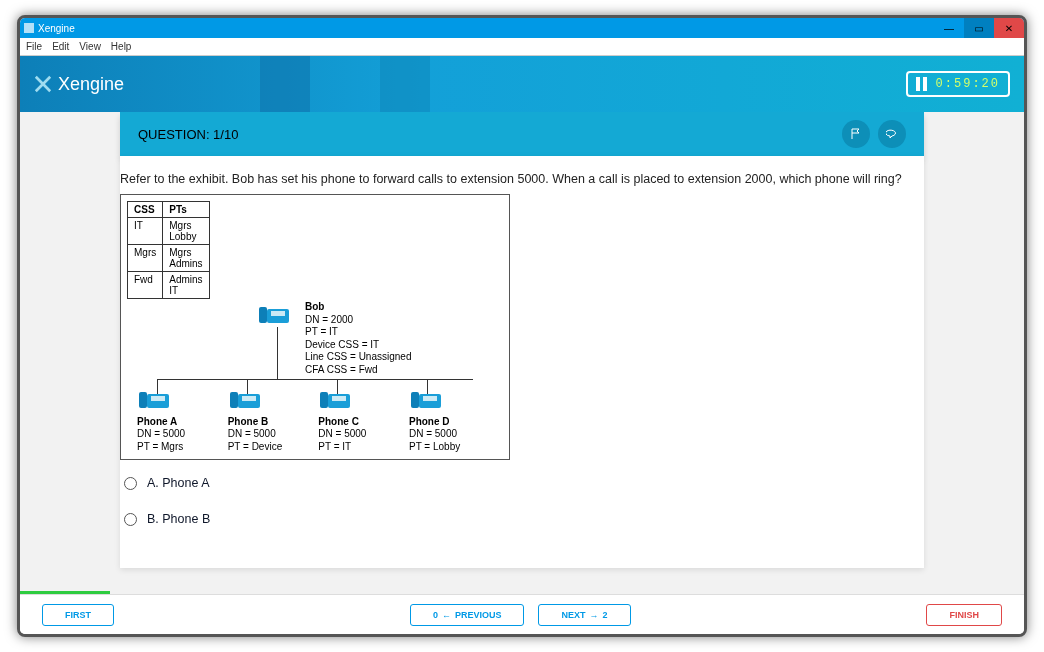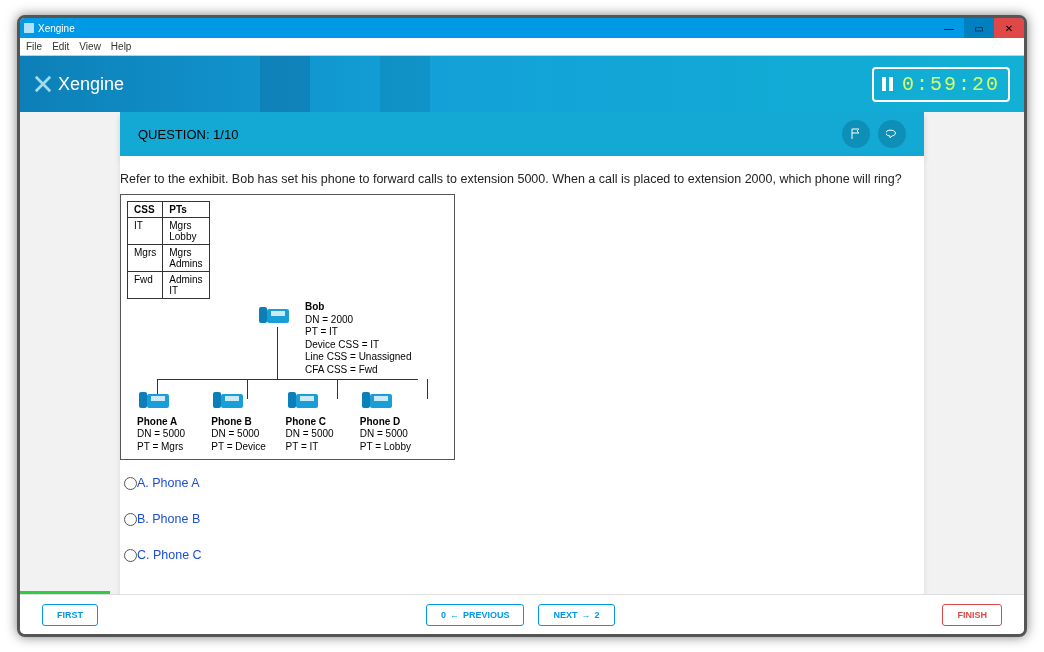--- a/index.html
+++ b/index.html
@@ -16,49 +16,49 @@
 .menubar { background: #fff; border-bottom: 1px solid #ccc; height: 18px; padding: 0 6px; display: flex; gap: 10px; align-items: center; font-size: 10px; color: #333; }
 .header-banner { height: 56px; background: linear-gradient(90deg, #0d7fb8 0%, #13a0d8 40%, #11b0d4 100%); display: flex; align-items: center; justify-content: space-between; padding: 0 14px; position: relative; }
 .header-banner::before { content:""; position:absolute; left:240px; top:0; width:50px; height:56px; background:#0d6fa8; opacity:0.5; }
 .header-banner::after { content:""; position:absolute; left:360px; top:0; width:50px; height:56px; background:#0d85b8; opacity:0.5; }
 .brand { display: flex; align-items: center; gap: 6px; color: #fff; font-size: 18px; font-weight: 500; z-index:1; }
 .brand-icon { width: 18px; height: 18px; position: relative; }
 .brand-icon svg { width: 100%; height: 100%; }
 .timer-box { border: 2px solid #fff; border-radius: 4px; padding: 4px 8px; display: flex; align-items: center; gap: 6px; z-index:1; }
 .timer-pause { width: 14px; height: 14px; display: flex; gap: 3px; }
 .timer-pause span { width: 4px; height: 14px; background: #fff; }
-.timer-text { font-family: 'Courier New', monospace; font-size: 20px; letter-spacing: 2px; color: #d4ff6a; }
+.timer-text { font-family: 'Courier New', monospace; font-size: 12px; letter-spacing: 2px; color: #d4ff6a; }
 .content-wrap { flex: 1; background: #f2f2f2; padding: 0 100px; overflow: hidden; position: relative; }
 .question-bar { background: #14a9d4; height: 44px; display: flex; align-items: center; justify-content: space-between; padding: 0 18px; margin-top: 0; box-shadow: 0 4px 6px rgba(0,0,0,0.15); }
 .question-bar-label { color: #000000; font-size: 13px; font-weight: normal; }
 .question-bar-actions { display: flex; gap: 8px; }
 .circ-btn { width: 28px; height: 28px; border-radius: 50%; background: #0d8fb8; display: flex; align-items: center; justify-content: center; color: #fff; }
 .question-panel { background: #fff; padding: 16px 0 20px 0; box-shadow: 0 2px 6px rgba(0,0,0,0.1); }
 .question-text { font-size: 12.5px; color: #222; margin-bottom: 8px; padding: 0 4px 0 0; }
-.exhibit { border: 1px solid #555; padding: 6px; width: 335px; margin-bottom: 16px; position: relative; }
+.exhibit { border: 1px solid #555; padding: 6px; width: 390px; margin-bottom: 16px; position: relative; }
 .exhibit-table { border-collapse: collapse; font-size: 10px; }
 .exhibit-table td { border: 1px solid #333; padding: 2px 6px; vertical-align: top; }
 .exhibit-table .hdr { font-weight: bold; }
 .exhibit-diagram { position: relative; height: 150px; margin-top: 4px; }
 .phone-svg { width: 40px; height: 22px; }
 .bob-phone { position: absolute; left: 130px; top: 0; }
 .bob-label { position: absolute; left: 178px; top: -2px; font-size: 10px; line-height: 1.25; }
 .bob-label b { font-weight: bold; }
 .phone-row { position: absolute; bottom: 0; left: 0; right: 4px; display: flex; justify-content: space-between; padding: 0 10px; }
 .phone-col { font-size: 10px; line-height: 1.25; text-align: left; width: 80px; }
 .phone-col .ic { margin-bottom: 2px; }
 .line-h { position: absolute; left: 30px; right: 30px; top: 76px; height: 1px; background: #333; }
 .line-v-main { position: absolute; left: 150px; top: 24px; width: 1px; height: 52px; background: #333; }
 .line-v { position: absolute; top: 76px; width: 1px; height: 20px; background: #333; }
 .options { padding: 0 4px; }
-.option-row { display: flex; align-items: center; margin-bottom: 22px; font-size: 12.5px; color: #1d4ed8; }
+.option-row { display: flex; align-items: center; gap: 10px; margin-bottom: 22px; font-size: 12.5px; color: #0f172a; }
 .radio { width: 13px; height: 13px; border: 1.5px solid #555; border-radius: 50%; flex-shrink: 0; }
 .progress-line { position: absolute; bottom: 0; left: 0; width: 90px; height: 3px; background: #2ecc40; }
 .footer { height: 40px; background: #fff; border-top: 1px solid #ddd; display: flex; align-items: center; justify-content: space-between; padding: 0 22px; }
-.nav-btn { border: 1px solid; border-radius: 3px; padding: 5px 14px; font-size: 9px; font-weight: bold; background: #fff; display: flex; align-items: center; gap: 4px; }
+.nav-btn { border: 1px solid; border-radius: 3px; padding: 5px 22px; font-size: 9px; font-weight: bold; background: #fff; display: flex; align-items: center; gap: 4px; }
 .nav-first { border-color: #0099e6; color: #0099e6; }
 .nav-prev { border-color: #0099e6; color: #0099e6; }
 .nav-next { border-color: #0099e6; color: #0099e6; }
 .nav-finish { border-color: #e04848; color: #e04848; }
 .footer-center { display: flex; gap: 14px; }
 </style>
 </head>
 <body>
 
 <div class="outer-frame">
@@ -215,24 +215,20 @@
 
       <div class="options">
         <div class="option-row">
           <div class="radio"></div>
           <span>A. Phone A</span>
         </div>
         <div class="option-row">
           <div class="radio"></div>
           <span>B. Phone B</span>
         </div>
-        <div class="option-row">
-          <div class="radio"></div>
-          <span>C. Phone C</span>
-        </div>
       </div>
     </div>
     <div class="progress-line"></div>
   </div>
 
   <div class="footer">
     <div class="nav-btn nav-first">
       <span>FIRST</span>
     </div>
     <div class="footer-center">

